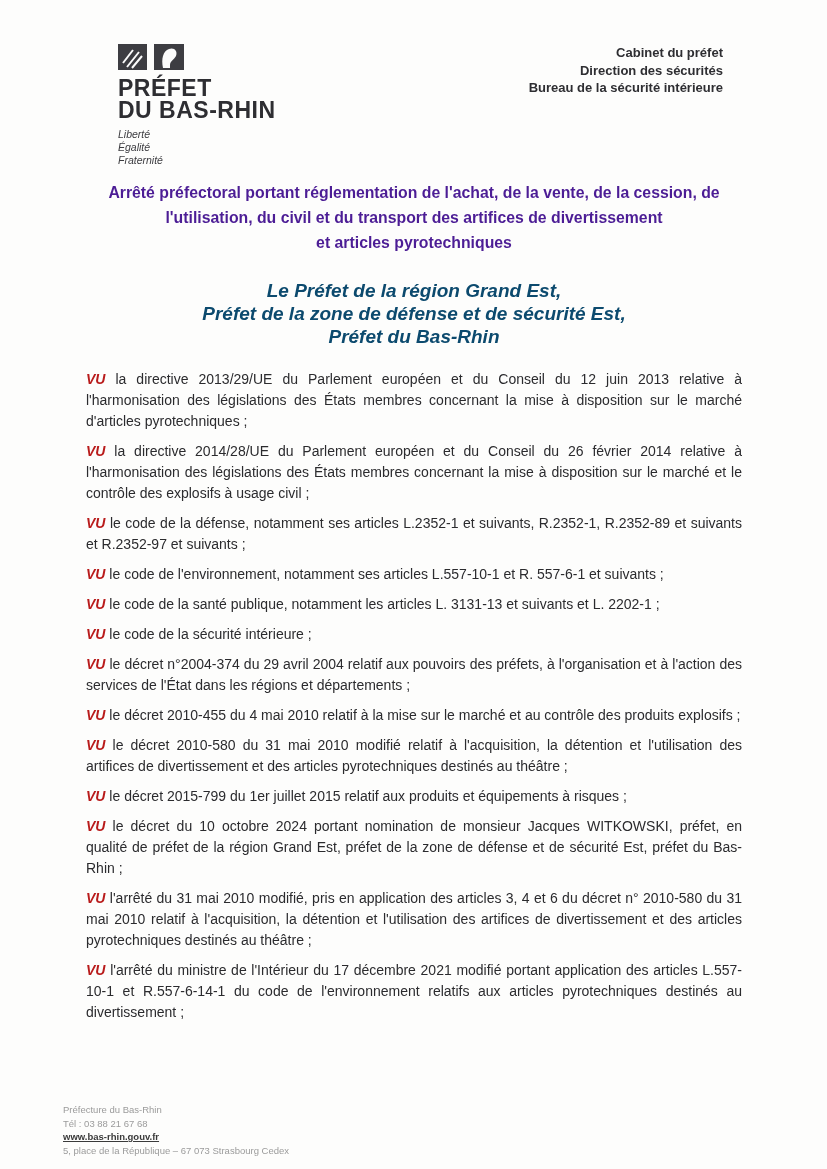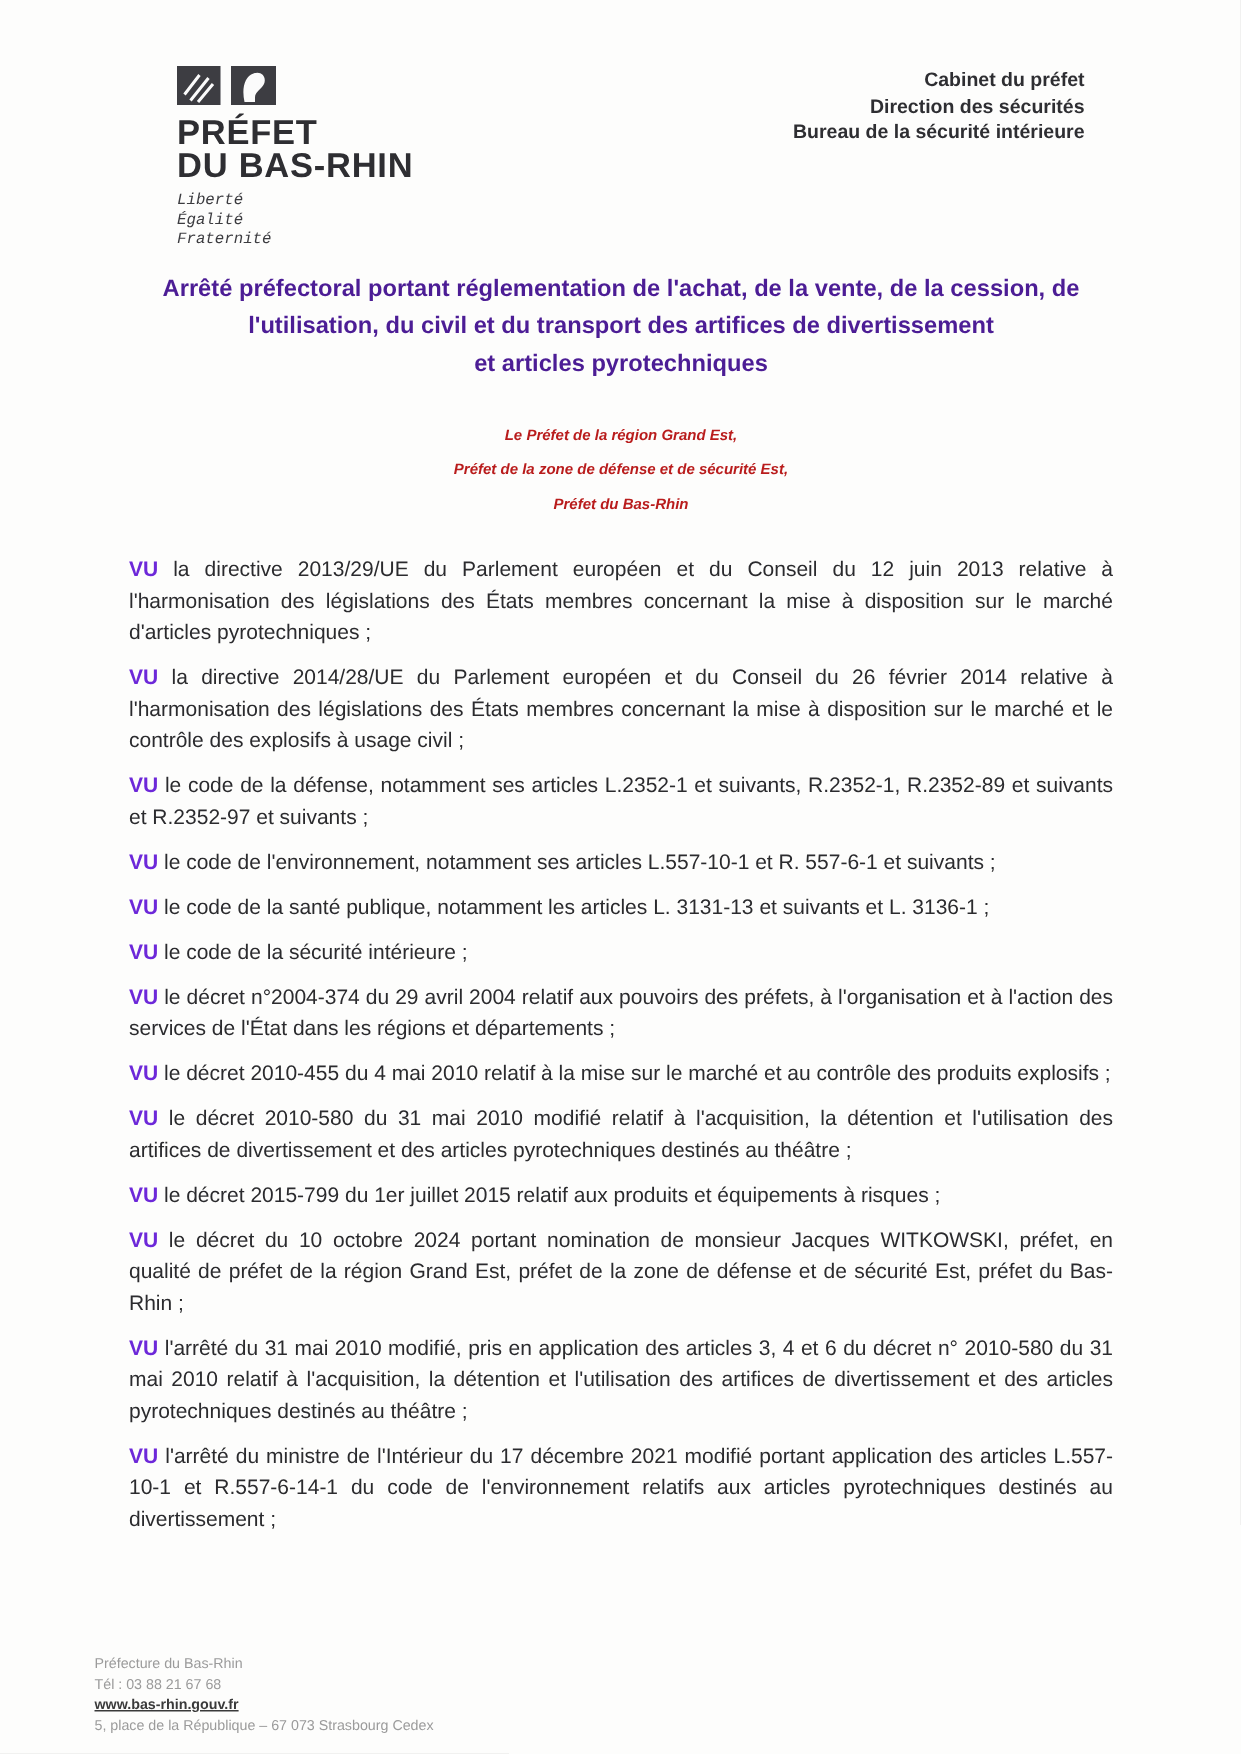--- a/index.html
+++ b/index.html
@@ -24,21 +24,21 @@
   .logo-marianne { display: block; margin-bottom: 6px; }
   .logo-title {
     font-size: 23px;
     font-weight: bold;
     letter-spacing: 0.5px;
     color: #2e2e32;
     line-height: 22px;
   }
   .logo-motto {
     margin-top: 7px;
-    font-family: Liberation Mono, monospace;
+    font-family: Liberation Sans, sans-serif;
     font-style: italic;
     font-size: 10.5px;
     color: #3c3c40;
     line-height: 13px;
   }
   .office-block {
     position: absolute;
     right: 104px;
     top: 44px;
     text-align: right;
@@ -59,34 +59,34 @@
     margin: 0 0 24px 0;
     text-align: center;
     font-size: 15.8px;
     font-weight: bold;
     color: #4c1d95;
     line-height: 25px;
   }
   .doc-subtitle {
     margin: 0 0 21px 0;
     text-align: center;
-    font-size: 10px;
+    font-size: 19px;
     font-weight: bold;
     font-style: italic;
-    color: #b91c1c;
+    color: #0c4a6e;
     line-height: 23px;
   }
   .vu-paragraph {
     margin: 0 0 9px 0;
     text-align: justify;
     font-size: 14px;
     line-height: 21px;
     color: #2b2b2e;
   }
-  .vu-paragraph strong { font-weight: bold; color: #6d28d9; }
+  .vu-paragraph strong { font-weight: bold; color: #b91c1c; font-style: italic; }
 
   
   .footer-block {
     position: absolute;
     left: 63px;
     top: 1103px;
     font-size: 9.5px;
     line-height: 13.5px;
     color: #9b9b9b;
   }
@@ -133,21 +133,21 @@
     <div class="doc-subtitle">
       <div>Le Préfet de la région Grand Est,</div>
       <div>Préfet de la zone de défense et de sécurité Est,</div>
       <div>Préfet du Bas-Rhin</div>
     </div>
 
     <p class="vu-paragraph"><strong>VU</strong> <span>la directive 2013/29/UE du Parlement européen et du Conseil du 12 juin 2013 relative à l'harmonisation des législations des États membres concernant la mise à disposition sur le marché d'articles pyrotechniques ;</span></p>
     <p class="vu-paragraph"><strong>VU</strong> <span>la directive 2014/28/UE du Parlement européen et du Conseil du 26 février 2014 relative à l'harmonisation des législations des États membres concernant la mise à disposition sur le marché et le contrôle des explosifs à usage civil ;</span></p>
     <p class="vu-paragraph"><strong>VU</strong> <span>le code de la défense, notamment ses articles L.2352-1 et suivants, R.2352-1, R.2352-89 et suivants et R.2352-97 et suivants ;</span></p>
     <p class="vu-paragraph"><strong>VU</strong> <span>le code de l'environnement, notamment ses articles L.557-10-1 et R. 557-6-1 et suivants ;</span></p>
-    <p class="vu-paragraph"><strong>VU</strong> <span>le code de la santé publique, notamment les articles L. 3131-13 et suivants et L. 3136-1 ;</span></p>
+    <p class="vu-paragraph"><strong>VU</strong> <span>le code de la santé publique, notamment les articles L. 3131-13 et suivants et L. 2202-1 ;</span></p>
     <p class="vu-paragraph"><strong>VU</strong> <span>le code de la sécurité intérieure ;</span></p>
     <p class="vu-paragraph"><strong>VU</strong> <span>le décret n°2004-374 du 29 avril 2004 relatif aux pouvoirs des préfets, à l'organisation et à l'action des services de l'État dans les régions et départements ;</span></p>
     <p class="vu-paragraph"><strong>VU</strong> <span>le décret 2010-455 du 4 mai 2010 relatif à la mise sur le marché et au contrôle des produits explosifs ;</span></p>
     <p class="vu-paragraph"><strong>VU</strong> <span>le décret 2010-580 du 31 mai 2010 modifié relatif à l'acquisition, la détention et l'utilisation des artifices de divertissement et des articles pyrotechniques destinés au théâtre ;</span></p>
     <p class="vu-paragraph"><strong>VU</strong> <span>le décret 2015-799 du 1er juillet 2015 relatif aux produits et équipements à risques ;</span></p>
     <p class="vu-paragraph"><strong>VU</strong> <span>le décret du 10 octobre 2024 portant nomination de monsieur Jacques WITKOWSKI, préfet, en qualité de préfet de la région Grand Est, préfet de la zone de défense et de sécurité Est, préfet du Bas-Rhin ;</span></p>
     <p class="vu-paragraph"><strong>VU</strong> <span>l'arrêté du 31 mai 2010 modifié, pris en application des articles 3, 4 et 6 du décret n° 2010-580 du 31 mai 2010 relatif à l'acquisition, la détention et l'utilisation des artifices de divertissement et des articles pyrotechniques destinés au théâtre ;</span></p>
     <p class="vu-paragraph"><strong>VU</strong> <span>l'arrêté du ministre de l'Intérieur du 17 décembre 2021 modifié portant application des articles L.557-10-1 et R.557-6-14-1 du code de l'environnement relatifs aux articles pyrotechniques destinés au divertissement ;</span></p>
   </div>
 

